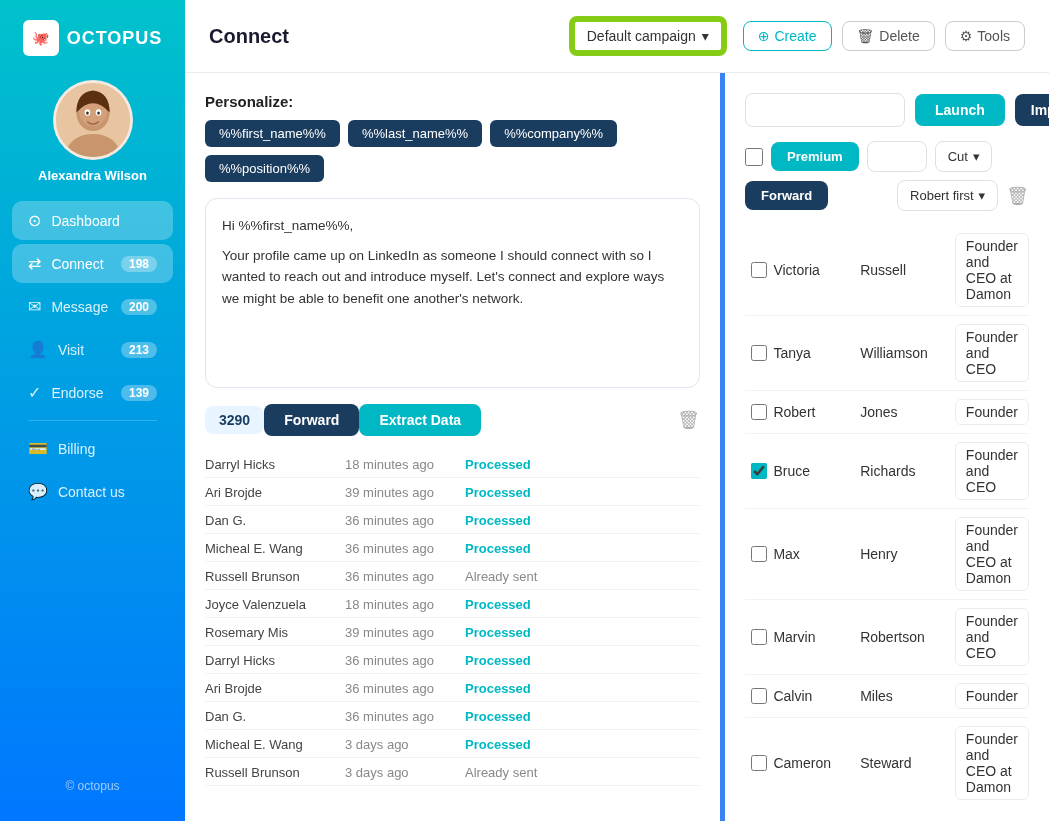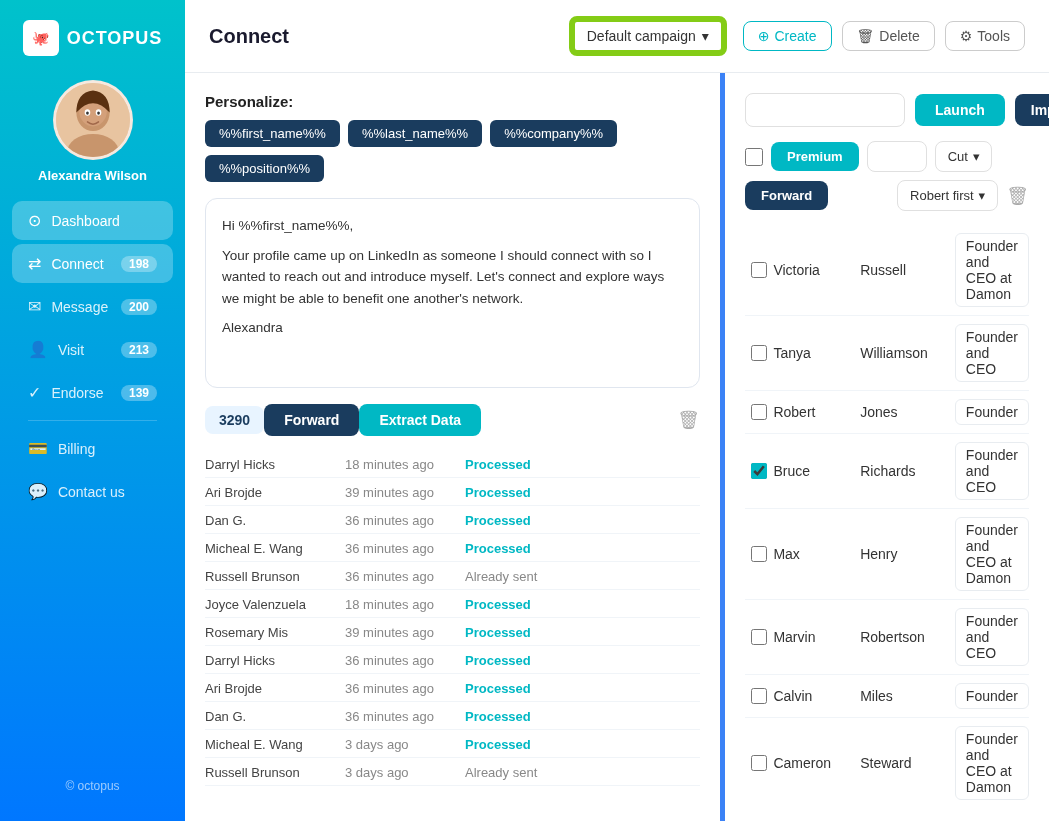--- a/index.html
+++ b/index.html
@@ -290,21 +290,20 @@
           <button class="tag-btn">%%first_name%%</button>
           <button class="tag-btn">%%last_name%%</button>
           <button class="tag-btn">%%company%%</button>
           <button class="tag-btn">%%position%%</button>
         </div>
       </div>
 
       <div class="message-box">
         <p>Hi %%first_name%%,</p>
         <p>Your profile came up on LinkedIn as someone I should connect with so I wanted to reach out and introduce myself. Let's connect and explore ways we might be able to benefit one another's network.</p>
-        <p>Alexandra</p>
       </div>
 
       <div class="action-bar">
         <span class="count-badge">3290</span>
         <button class="btn-forward">Forward</button>
         <button class="btn-extract">Extract Data</button>
         <button class="trash-icon-btn">🗑</button>
       </div>
 
       <div class="activity-list" id="activity-list">

